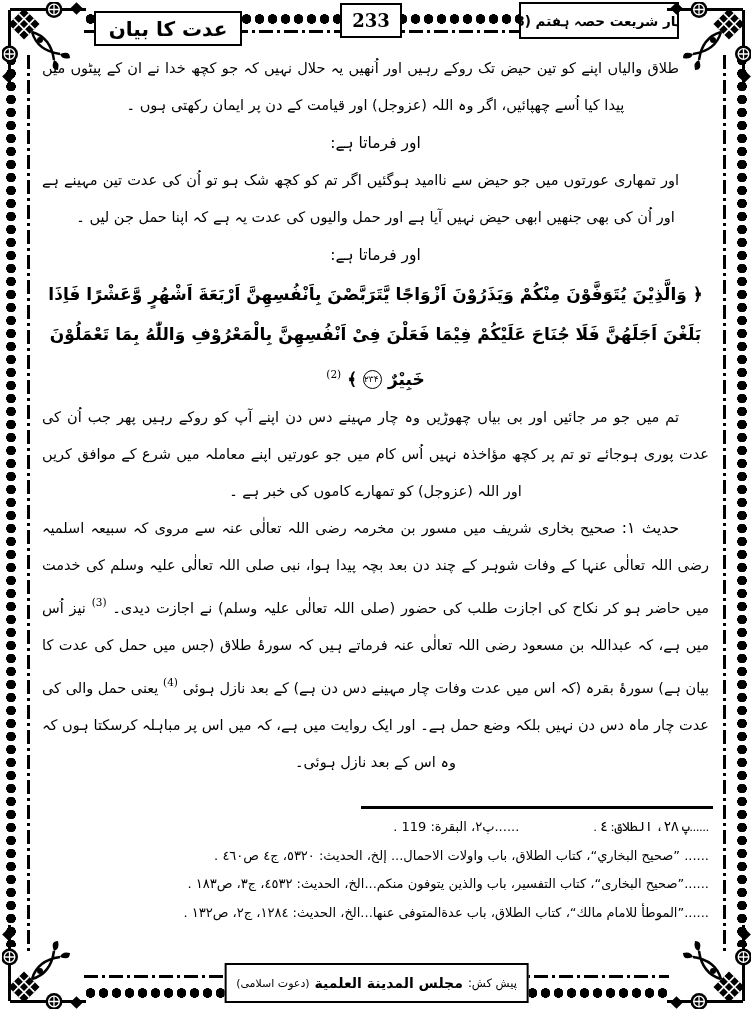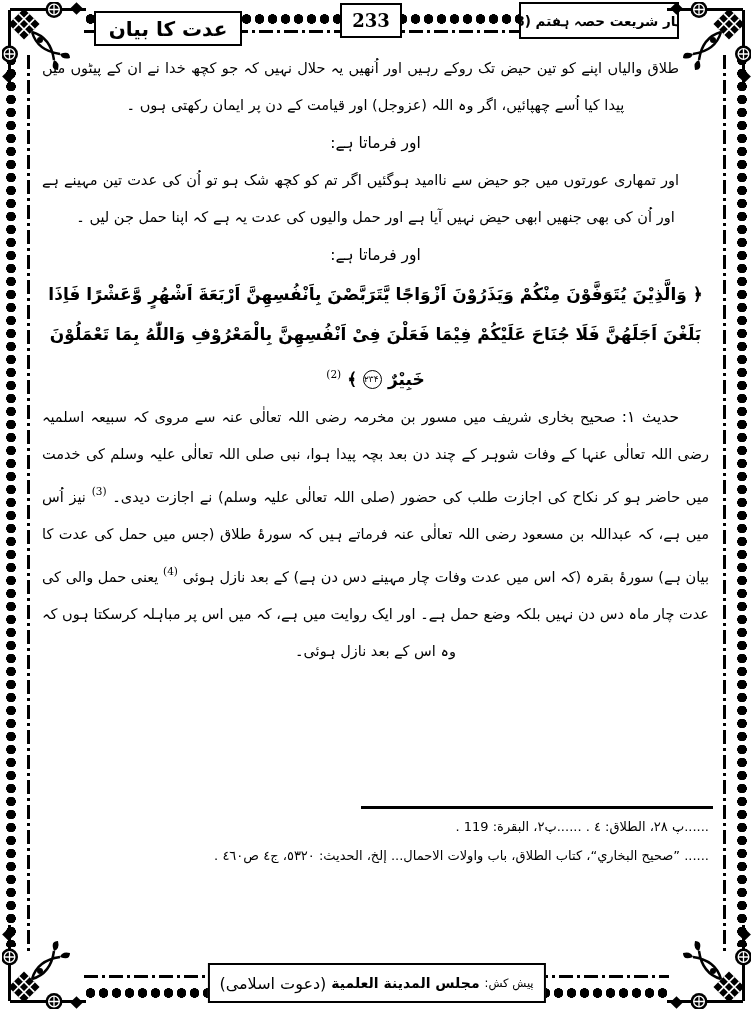--- a/index.html
+++ b/index.html
@@ -37,38 +37,38 @@
     display:flex;align-items:center;justify-content:center;white-space:nowrap;overflow:hidden;}
   .box-right{top:2px;right:74px;width:156px;height:33px;font-size:13.5px;font-weight:bold;}
   .box-center{top:3px;left:340px;width:58px;height:31px;
     font-family:"DejaVu Serif",serif;font-size:18px;font-weight:bold;direction:ltr;}
   .box-left{top:11px;left:94px;width:144px;height:31px;font-size:20px;font-weight:bold;}
   .ftr-box{position:absolute;bottom:8px;left:50%;transform:translateX(-50%);
     border:2px solid #000;background:#fff;height:36px;z-index:5;
     display:flex;direction:rtl;align-items:center;gap:5px;padding:0 10px;white-space:nowrap;}
   .ftr-label{font-size:11.5px;}
   .ftr-org{font-size:14px;font-weight:bold;}
-  .ftr-suffix{font-size:16px;}
+  .ftr-suffix{font-size:11px;}
   
   .body{position:absolute;top:50px;right:44px;left:42px;height:758px;
     direction:rtl;overflow:hidden;}
   .para{font-size:14.5px;line-height:37px;text-align:justify;text-align-last:center;
     text-indent:30px;margin:0;}
   .says{font-size:15.5px;line-height:38px;text-align:center;margin:0;}
   .verse{font-size:17px;font-weight:bold;line-height:40px;text-align:center;margin:0;}
   .sup{font-family:"DejaVu Serif",serif;font-size:10.5px;font-weight:normal;
     vertical-align:7px;direction:ltr;unicode-bidi:embed;}
   .hlabel{font-weight:normal;font-size:15.5px;}
   .ayah{display:inline-block;font-size:9px;font-weight:normal;border:1.2px solid #000;
     border-radius:50%;width:17px;height:17px;line-height:16px;text-align:left;vertical-align:3px;}
   
   .fnsep{position:absolute;right:40px;top:806px;width:352px;height:2.5px;background:#000;}
   .footnotes{position:absolute;right:44px;left:44px;top:813px;direction:rtl;
     font-size:13px;line-height:28.5px;text-align:right;}
-  .fn-line1 span:first-child{}
+  .fn-line1 span:first-child{margin-left:70px;font-family:Liberation Serif, serif;}
   .fn{display:block;}
 </style>
 </head>
 <body>
 
 <svg width="0" height="0" style="position:absolute" aria-hidden="true">
   <defs>
     <g id="cornerOrn" fill="#000" stroke="none">
       <rect x="8" y="6" width="76" height="3"></rect>
       <rect x="6" y="8" width="3" height="76"></rect>
@@ -118,31 +118,34 @@
   <div class="hbox box-right">بہار شریعت حصہ ہفتم (8)</div>
   <div class="hbox box-center">233</div>
   <div class="hbox box-left">عدت کا بیان</div>
 
   <div class="body">
     <p class="para">طلاق والیاں اپنے کو تین حیض تک روکے رہیں اور اُنھیں یہ حلال نہیں کہ جو کچھ خدا نے ان کے پیٹوں میں پیدا کیا اُسے چھپائیں، اگر وہ اللہ (عزوجل) اور قیامت کے دن پر ایمان رکھتی ہوں ۔</p>
     <p class="says">اور فرماتا ہے:</p>
     <p class="para">اور تمھاری عورتوں میں جو حیض سے ناامید ہوگئیں اگر تم کو کچھ شک ہو تو اُن کی عدت تین مہینے ہے اور اُن کی بھی جنھیں ابھی حیض نہیں آیا ہے اور حمل والیوں کی عدت یہ ہے کہ اپنا حمل جن لیں ۔</p>
     <p class="says">اور فرماتا ہے:</p>
     <p class="verse"><span>﴿ وَالَّذِیْنَ یُتَوَفَّوْنَ مِنْكُمْ وَیَذَرُوْنَ اَزْوَاجًا یَّتَرَبَّصْنَ بِاَنْفُسِهِنَّ اَرْبَعَةَ اَشْهُرٍ وَّعَشْرًا فَاِذَا بَلَغْنَ اَجَلَهُنَّ فَلَا جُنَاحَ عَلَیْكُمْ فِیْمَا فَعَلْنَ فِیْ اَنْفُسِهِنَّ بِالْمَعْرُوْفِ وَاللّٰهُ بِمَا تَعْمَلُوْنَ خَبِیْرٌ</span> <span class="ayah">۲۳۴</span> <span>﴾</span> <span class="sup">(2)</span></p>
+    <p class="para">تم میں جو مر جائیں اور بی بیاں چھوڑیں وہ چار مہینے دس دن اپنے آپ کو روکے رہیں پھر جب اُن کی عدت پوری ہوجائے تو تم پر کچھ مؤاخذہ نہیں اُس کام میں جو عورتیں اپنے معاملہ میں شرع کے موافق کریں اور اللہ (عزوجل) کو تمھارے کاموں کی خبر ہے ۔</p>
     <p class="para"><span class="hlabel">حدیث ۱:</span> <span>صحیح بخاری شریف میں مسور بن مخرمہ رضی اللہ تعالٰی عنہ سے مروی کہ سبیعہ اسلمیہ رضی اللہ تعالٰی عنہا کے وفات شوہر کے چند دن بعد بچہ پیدا ہوا، نبی صلی اللہ تعالٰی علیہ وسلم کی خدمت میں حاضر ہو کر نکاح کی اجازت طلب کی حضور (صلی اللہ تعالٰی علیہ وسلم) نے اجازت دیدی۔</span> <span class="sup">(3)</span> <span>نیز اُس میں ہے، کہ عبداللہ بن مسعود رضی اللہ تعالٰی عنہ فرماتے ہیں کہ سورۂ طلاق (جس میں حمل کی عدت کا بیان ہے) سورۂ بقرہ (کہ اس میں عدت وفات چار مہینے دس دن ہے) کے بعد نازل ہوئی</span> <span class="sup">(4)</span> <span>یعنی حمل والی کی عدت چار ماہ دس دن نہیں بلکہ وضع حمل ہے۔ اور ایک روایت میں ہے، کہ میں اس پر مباہلہ کرسکتا ہوں کہ وہ اس کے بعد نازل ہوئی۔</span> </p>
 
   </div>
 
   <div class="fnsep"></div>
   <div class="footnotes">
     <div class="fn fn-line1">
       <span>......پ ۲۸، الطلاق: ٤ .</span>
       <span>......پ۲، البقرة: 119 .</span>
     </div>
     <span class="fn">...... ”صحيح البخاري“، كتاب الطلاق، باب واولات الاحمال... إلخ، الحديث: ٥٣٢٠، ج٤ ص٤٦٠ .</span>
+    <span class="fn">......”صحيح البخارى“، كتاب التفسير، باب والذين يتوفون منكم...الخ، الحديث: ٤٥٣٢، ج٣، ص١٨٣ .</span>
+    <span class="fn">......”الموطأ للامام مالك“، كتاب الطلاق، باب عدةالمتوفى عنها...الخ، الحديث: ١٢٨٤، ج٢، ص١٣٢ .</span>
   </div>
 
   <div class="ftr-box">
     <span class="ftr-label">پیش کش:</span>
     <span class="ftr-org">مجلس المدینة العلمیة</span>
     <span class="ftr-suffix">(دعوت اسلامی)</span>
   </div>
 
 </div>
 

